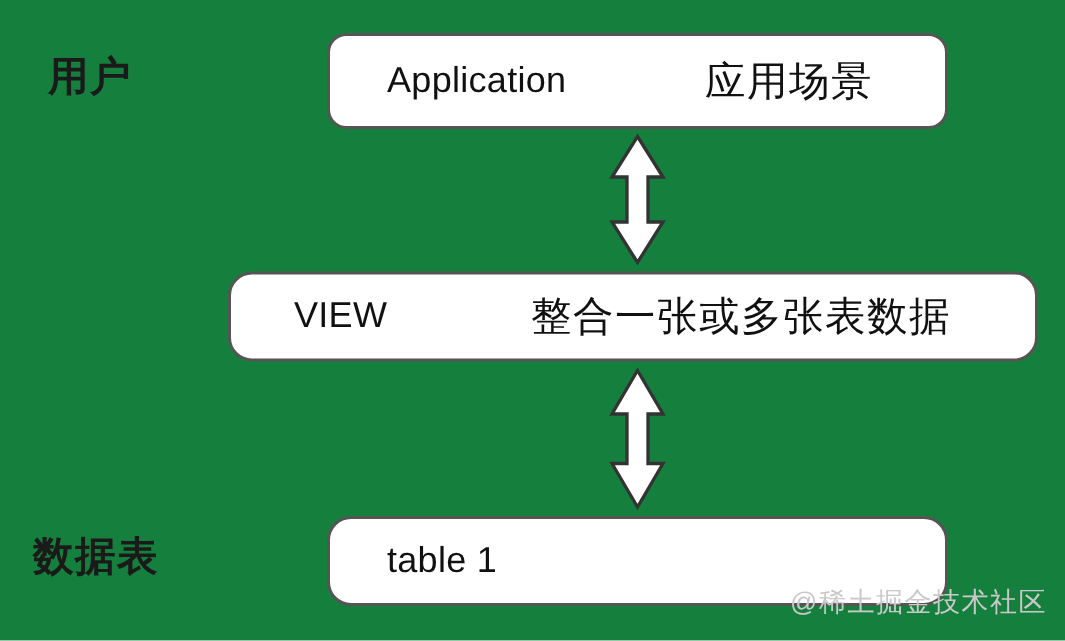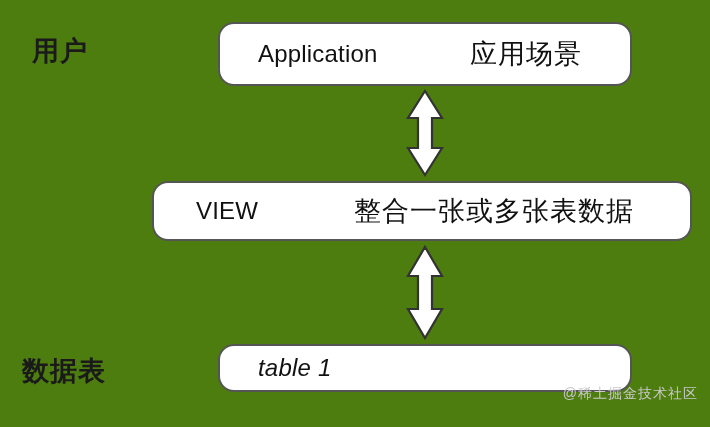--- a/index.html
+++ b/index.html
@@ -4,21 +4,21 @@
 <style>
   html, body {
     margin: 0;
     padding: 0;
     background: #ffffff;
   }
   #canvas {
     position: relative;
     width: 710px;
     height: 427px;
-    background: #4d7c0f;
+    background: #15803d;
     font-family: "Liberation Sans", "DejaVu Sans", sans-serif;
     overflow: hidden;
   }
 
   
   .row-label {
     position: absolute;
     color: #1a1a1a;
     font-size: 27px;
     font-weight: 700;
@@ -33,23 +33,23 @@
   
   .box {
     position: absolute;
     box-sizing: border-box;
     border: 2px solid #555555;
     border-radius: 16px;
     background: #ffffff;
     display: flex;
     align-items: center;
   }
-  #box-application { left: 218px; top: 22px;  width: 414px; height: 64px; }
+  #box-application { left: 218px; top: 22px;  width: 414px; height: 64px; border-radius: 13px; }
   #box-view        { left: 152px; top: 181px; width: 540px; height: 60px; }
-  #box-tables      { left: 218px; top: 344px; width: 414px; height: 48px; font-style: italic; }
+  #box-tables      { left: 218px; top: 344px; width: 414px; height: 60px; }
 
   .box-text {
     color: #111111;
     white-space: nowrap;
     line-height: 1;
   }
   .latin { font-size: 24px; font-weight: 400; letter-spacing: 0.2px; }
   .cjk   { font-size: 27px; font-weight: 400; letter-spacing: 1px; }
 
   
@@ -66,23 +66,23 @@
     width: 42px;
   }
   #arrow-top    { left: 404px; top: 88px;  height: 90px; }
   #arrow-bottom { left: 404px; top: 244px; height: 97px; }
   .arrow svg { display: block; width: 100%; height: 100%; }
 
   
   #watermark {
     position: absolute;
     right: 12px;
-    bottom: 24px;
+    bottom: 14px;
     color: #c9c9c9;
-    font-size: 14px;
+    font-size: 18px;
     letter-spacing: 1px;
     white-space: nowrap;
     user-select: none;
   }
 </style>
 </head>
 <body>
 
 <div id="canvas">
 

